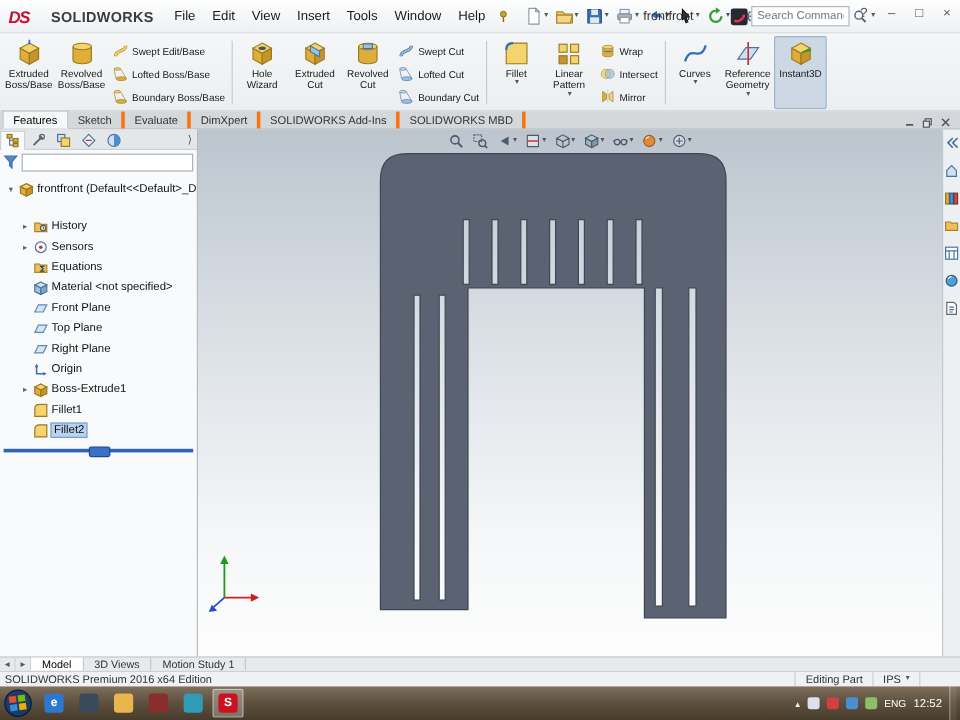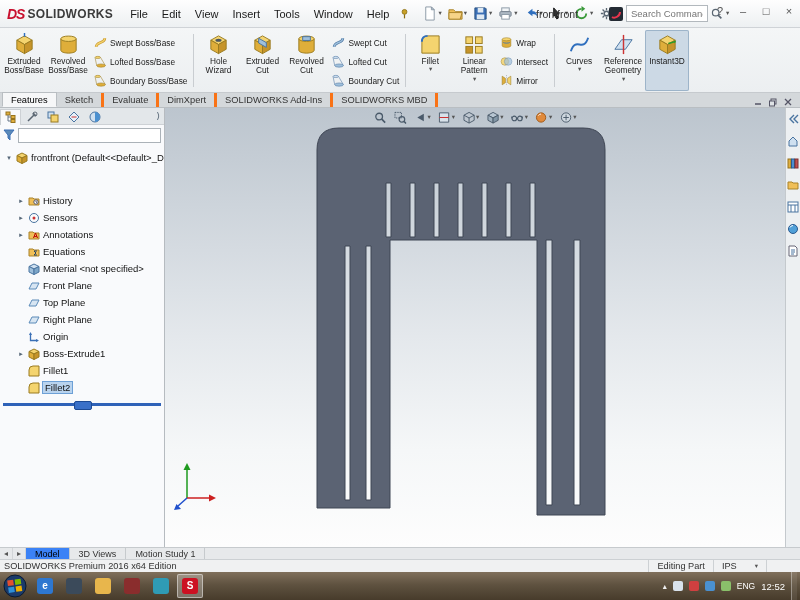--- a/index.html
+++ b/index.html
@@ -6,21 +6,21 @@
 html,body{width:800px;height:600px;overflow:hidden}
 body{font-family:"Liberation Sans","DejaVu Sans",sans-serif;font-size:10px;color:#222;background:#fff}
 #root{position:relative;width:800px;height:600px;overflow:hidden;background:#fff}
 .icon{display:inline-flex;line-height:0;flex:none}
 .icon svg{display:block;width:100%;height:100%}
 .caret{font-size:6.5px;color:#555;margin-left:1px;line-height:1}
 
 #titlebar{position:absolute;inset:0 0 auto 0;height:28px;background:linear-gradient(#fefefe,#edf0f2);border-bottom:1px solid #cfd3d7;display:flex;align-items:center}
 .logo{display:flex;align-items:center;margin-left:7px}
 .logo-ds{font-size:14px;font-weight:bold;font-style:italic;color:#c8102e;letter-spacing:-1px}
-.logo-sw{font-size:12px;font-weight:bold;color:#3c3c3c;margin-left:3px;letter-spacing:.3px}
+.logo-sw{font-size:12px;font-weight:bold;color:#3c3c3c;margin-left:18px;letter-spacing:.3px}
 #menubar{display:flex;margin-left:10px}
 .menu-item{padding:4px 7px;font-size:11px;color:#1a1a1a}
 #pin-holder{width:13px;height:13px;margin-left:2px}
 #quickbar{display:flex;align-items:center;margin-left:8px}
 .qt-btn{display:flex;align-items:center;padding:2px 3px;border-radius:2px}
 .qt-btn .icon{width:15px;height:15px}
 .doc-title{position:absolute;left:536px;top:8px;font-size:10.5px;color:#333}
 #search{position:absolute;left:608px;top:5px;display:flex;align-items:center;gap:2px}
 .sw-badge{width:16px;height:16px}
 #search-input{width:82px;height:17px;border:1px solid #b2b8bd;background:#fff;font-size:9.5px;padding:0 4px;color:#333;font-family:inherit}
@@ -50,21 +50,21 @@
 #panel-tabs{height:17px;background:#e3e7ea;border-bottom:1px solid #cdd1d5;display:flex;align-items:center}
 .ptab{width:21px;height:16px;display:flex;align-items:center;justify-content:center;margin-top:1px}
 .ptab.active{background:#f9fafc;border:1px solid #cdd1d5;border-bottom:none}
 .ptab .icon{width:12px;height:12px}
 #panel-chevron{margin-left:auto;font-size:9px;color:#456;padding:0 4px}
 #filter-row{display:flex;align-items:center;gap:3px;padding:2px 3px;height:20px}
 #funnel{width:12px;height:12px}
 #filter-input{flex:1;height:15px;border:1px solid #abb2b8;background:#fff;font-size:9px;padding:0 3px;font-family:inherit}
 #tree-root{display:flex;align-items:center;gap:3px;height:17px;padding-left:5px;margin-top:4px;font-size:9.5px;white-space:nowrap;overflow:hidden}
 .tcaret{width:8px;font-size:7px;color:#567;text-align:center;flex:none}
-#tree-items{margin-top:26px}
+#tree-items{margin-top:14px}
 .titem{display:flex;align-items:center;gap:3px;height:17px;padding-left:17px;font-size:9.5px;white-space:nowrap}
 .titem .icon{width:12px;height:12px}
 #tree-root .icon{width:12px;height:12px}
 .tlabel{color:#111}
 .tlabel.selected{background:#b9d3ee;box-shadow:0 0 0 1px #6da0d6;padding:0 2px}
 #rollback{height:3px;background:#2f62b8;margin:7px 3px 0 3px;position:relative}
 #rollback:after{content:"";position:absolute;left:50%;top:-2px;width:16px;height:7px;margin-left:-8px;background:#3a70c8;border:1px solid #1d4a94;border-radius:2px}
 
 #viewport{position:absolute;top:108px;left:165px;width:620px;height:439px;background:linear-gradient(180deg,#bcc5ce 0%,#cdd4db 22%,#e4e8ec 52%,#f5f7f8 78%,#fdfdfd 100%);overflow:hidden}
 #model-svg{position:absolute;left:0;top:0;width:620px;height:439px}
@@ -72,27 +72,27 @@
 .hu-btn{display:flex;align-items:center;padding:1px 3px;border-radius:2px}
 .hu-btn .icon{width:13px;height:13px}
 
 #rightstrip{position:absolute;top:108px;right:0;width:15px;height:439px;background:#edf0f2;border-left:1px solid #c4c9cd;display:flex;flex-direction:column;align-items:center;padding-top:5px;gap:8px}
 .tp-btn .icon{width:12px;height:12px}
 
 #doctabs{position:absolute;top:547px;left:0;width:800px;height:12px;background:#e7e9eb;border-top:1px solid #c6cacd;display:flex;align-items:stretch}
 .dnav{width:13px;display:flex;align-items:center;justify-content:center;color:#555;font-size:8px;border-right:1px solid #d2d5d8}
 #doctabs-list{display:flex;align-items:stretch}
 .dtab{padding:0 9px;display:flex;align-items:center;color:#333;border-right:1px solid #c6cacd;font-size:9px}
-.dtab.active{background:#3b82f6;color:#000}
+.dtab.active{background:#ffffff;color:#000}
 
 #statusbar{position:absolute;top:559px;left:0;width:800px;height:13px;background:#f0f1f2;border-top:1px solid #ccd0d3;display:flex;align-items:center;font-size:9.2px;color:#333}
 #status-product{padding-left:4px}
 .scell{border-left:1px solid #cdd1d4;height:100%;display:flex;align-items:center;padding:0 8px;white-space:nowrap}
 #status-mode{margin-left:auto}
-#units-cell{gap:17px}
+#units-cell{gap:3px}
 #status-blank{width:34px}
 
 #taskbar{position:absolute;top:572px;left:0;width:800px;height:28px;background:linear-gradient(#80705c,#5f5240 45%,#473b2b);display:flex;align-items:center}
 .start-btn{width:24px;height:24px;margin-left:3px;flex:none}
 .start-btn svg{width:24px;height:24px;display:block}
 #taskbar-apps{display:flex;align-items:center;margin-left:5px;gap:3px}
 .tapp{width:26px;height:24px;display:flex;align-items:center;justify-content:center;border-radius:2px}
 .tapp.active{background:rgba(255,255,255,.28);box-shadow:inset 0 0 0 1px rgba(255,255,255,.45)}
 .tapp-ic{width:16px;height:16px;border-radius:3px;display:flex;align-items:center;justify-content:center;color:#fff;font-size:10px;font-weight:bold;line-height:1}
 #tray{margin-left:auto;display:flex;align-items:center;gap:6px;padding-right:3px;color:#fff}
@@ -249,21 +249,21 @@
           <span class="rlabel">Revolved Boss/Base</span>
         </div>
         <div class="rstack">
           <div class="rsmall">
             <span class="icon rsicon">
               <svg viewBox="0 0 24 24" width="100%" height="100%">
                 <path d="M4 20C4 10 20 14 20 4" fill="none" stroke="#c6942a" stroke-width="5"></path>
                 <path d="M4 20C4 10 20 14 20 4" fill="none" stroke="#f4d46f" stroke-width="2.5"></path>
               </svg>
             </span>
-            <span>Swept Boss/Base</span>
+            <span>Swept Edit/Base</span>
           </div>
           <div class="rsmall">
             <span class="icon rsicon">
               <svg viewBox="0 0 24 24" width="100%" height="100%">
                 <ellipse cx="7" cy="4.5" rx="5" ry="2" fill="#f4d46f" stroke="#9a7b20"></ellipse>
                 <ellipse cx="13" cy="19.5" rx="8" ry="3" fill="#dfae3a" stroke="#9a7b20"></ellipse>
                 <path d="M2 5 5 19.5M12 4.5l9 15" stroke="#9a7b20" fill="none"></path>
               </svg>
             </span>
             <span>Lofted Boss/Base</span>
@@ -548,30 +548,20 @@
           <span class="tcaret">▸</span>
           <span class="icon">
             <svg viewBox="0 0 12 12" width="100%" height="100%">
               <circle cx="6" cy="6" r="4.5" fill="none" stroke="#4a74a0"></circle>
               <circle cx="6" cy="6" r="1.5" fill="#c33"></circle>
             </svg>
           </span>
           <span class="tlabel">Sensors</span>
         </div>
         <div class="titem">
-          <span class="tcaret">▸</span>
-          <span class="icon">
-            <svg viewBox="0 0 12 12" width="100%" height="100%">
-              <path d="M1 3h4l1 1h5v6H1Z" fill="#f0bf58" stroke="#a9832b"></path>
-              <path d="M5.5 9 7.5 4l2 5M6.2 7.6h2.6" stroke="#b00" fill="none"></path>
-            </svg>
-          </span>
-          <span class="tlabel">Annotations</span>
-        </div>
-        <div class="titem">
           <span class="tcaret"></span>
           <span class="icon">
             <svg viewBox="0 0 12 12" width="100%" height="100%">
               <path d="M1 3h4l1 1h5v6H1Z" fill="#f0bf58" stroke="#a9832b"></path>
               <path d="M9 5H6l2 2-2 2h3" stroke="#246" fill="none"></path>
             </svg>
           </span>
           <span class="tlabel">Equations</span>
         </div>
         <div class="titem">

